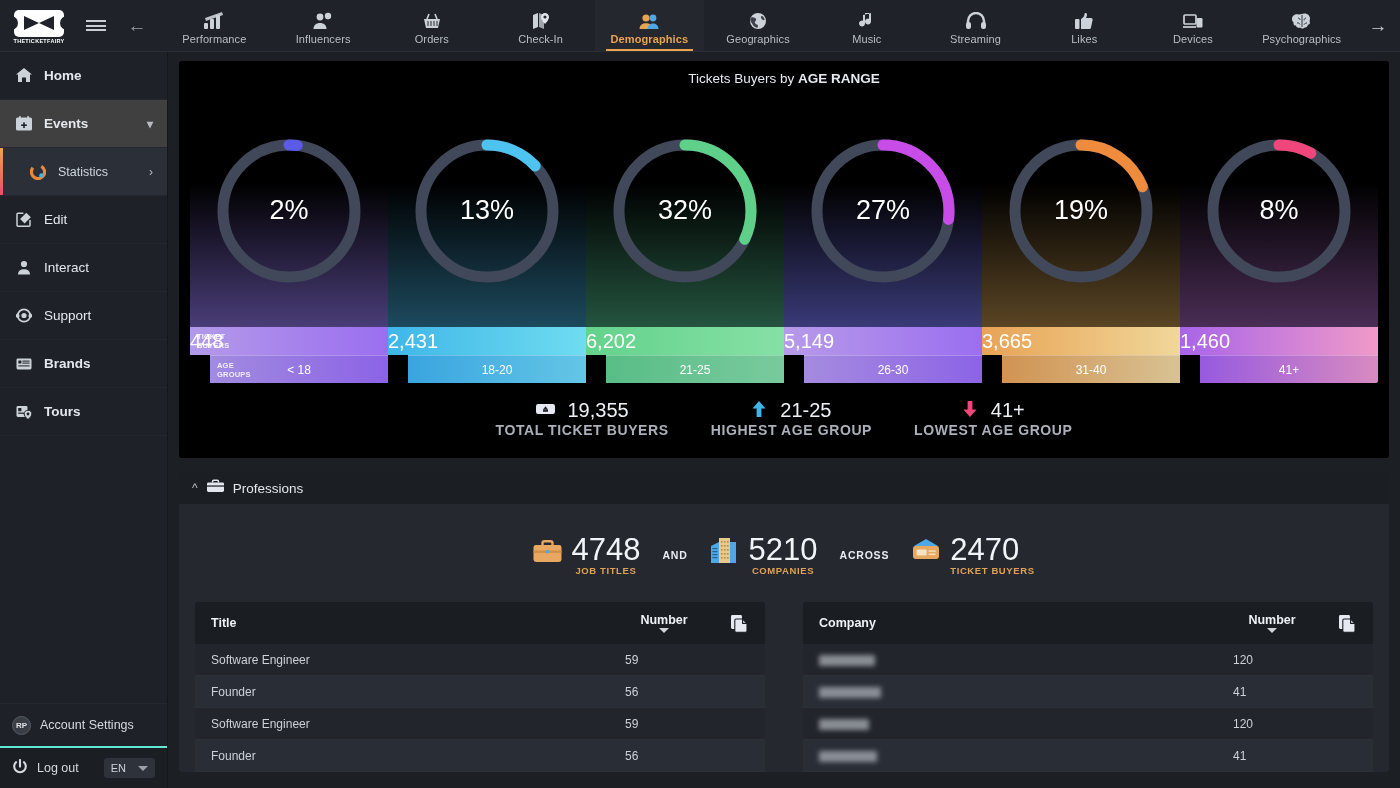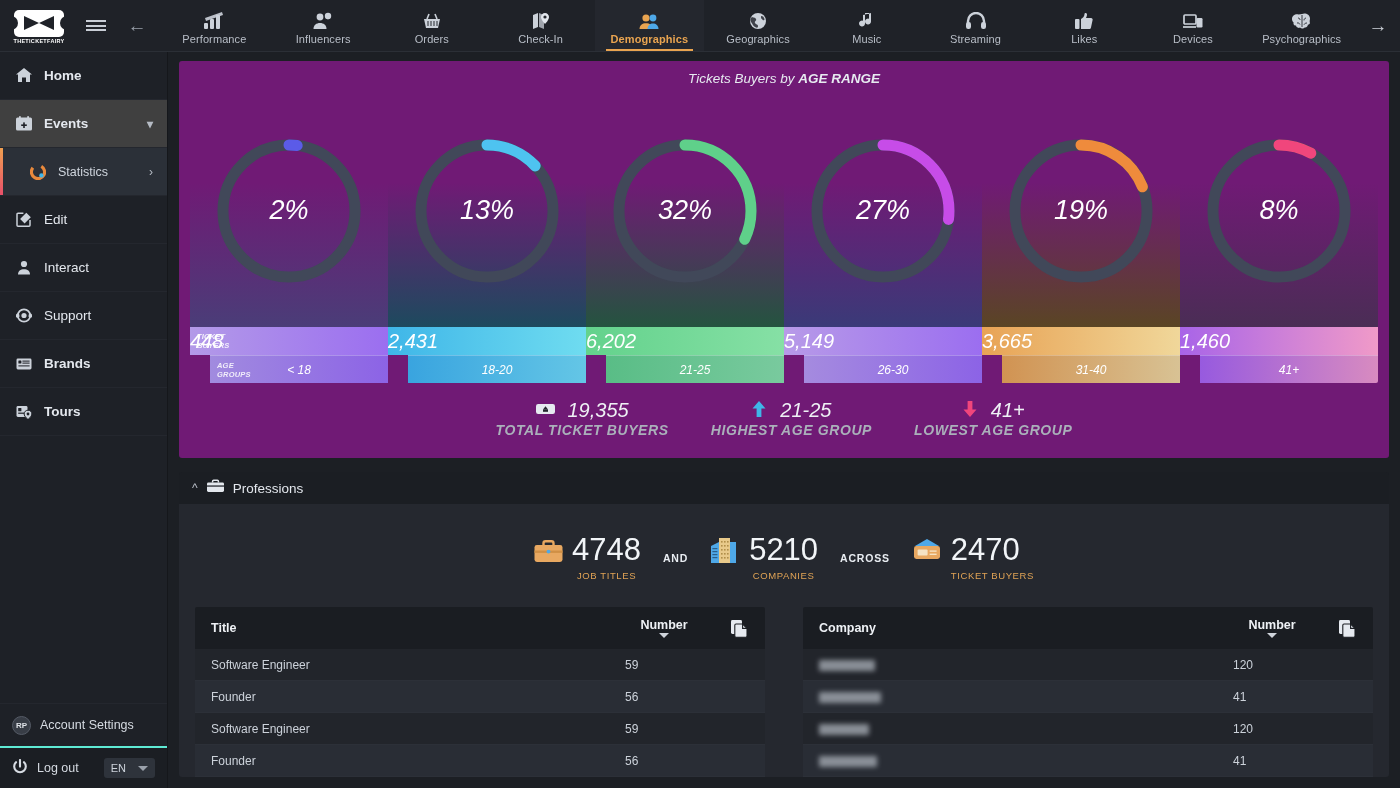--- a/index.html
+++ b/index.html
@@ -106,21 +106,21 @@
   }
   .langsel {
     margin-left: auto; background: #2e333b; border-radius: 3px; padding: 4px 7px;
     font-size: 11px; color: #cdd3db; display: flex; align-items: center; gap: 12px; cursor: pointer;
   }
   .caret-dn { width:0;height:0;border-left:5px solid transparent;border-right:5px solid transparent;border-top:5px solid #9aa1ab; }
 
   
   .main { flex: 1; background: #1c1f24; padding: 9px 11px 0 11px; overflow: hidden; }
 
-  .panel { background: #701a75; border-radius: 3px; font-style: italic; }
+  .panel { background: #000000; border-radius: 3px; }
 
   
   .age-panel { padding: 10px 0 0 0; margin-bottom: 14px; }
   .age-title { text-align: center; font-size: 13.5px; color: #e6eaf0; margin-bottom: 8px; }
   .age-title b { font-weight: 700; }
 
   .donut-grid { display: flex; margin: 0 11px; border-radius: 2px; overflow: hidden; }
   .dcol { flex: 1; display: flex; flex-direction: column; position: relative; }
   .dtop {
     height: 233px; display: flex; align-items: center; justify-content: center;
@@ -160,21 +160,21 @@
   .prof-head {
     height: 32px; background: #1b1e23; display: flex; align-items: center;
     gap: 9px; padding: 0 13px; border-radius: 3px 3px 0 0; cursor: pointer;
   }
   .prof-head .ctitle { font-size: 13.5px; color: #e3e7ed; }
   .prof-body { background: #25282f; border-radius: 0 0 3px 3px; padding: 14px 16px 0; }
 
   .bigstats { display: flex; align-items: center; justify-content: center; gap: 22px; padding: 16px 0 26px; }
   .bsitem { display: flex; align-items: flex-start; gap: 9px; }
   .bsnum { font-size: 31px; color: #f2f5f8; line-height: 1; }
-  .bslbl { font-size: 9.5px; letter-spacing: .6px; color: #e0a355; font-weight: 400; margin-top: 5px; text-align: center; }
+  .bslbl { font-size: 9.5px; letter-spacing: .6px; color: #e0a355; font-weight: 700; text-align: center; }
   .bsjoin { font-size: 10.5px; letter-spacing: .8px; color: #e9edf2; font-weight: 700; align-self: center; }
 
   .tables { display: flex; gap: 38px; }
   .tbl { flex: 1; }
   .thead {
     background: #1a1d22; height: 42px; display: flex; align-items: center;
     padding: 0 16px; border-radius: 2px 2px 0 0;
   }
   .th-title { font-size: 12.5px; font-weight: 700; color: #eef1f5; flex: 1; }
   .th-num { font-size: 12.5px; font-weight: 700; color: #eef1f5; text-align: center; width: 86px; }

